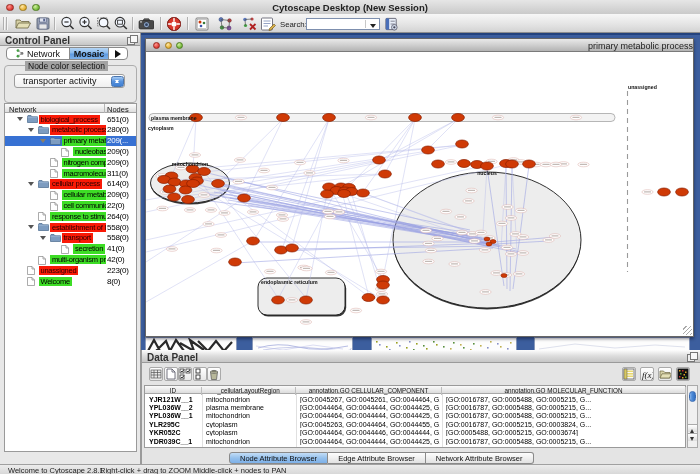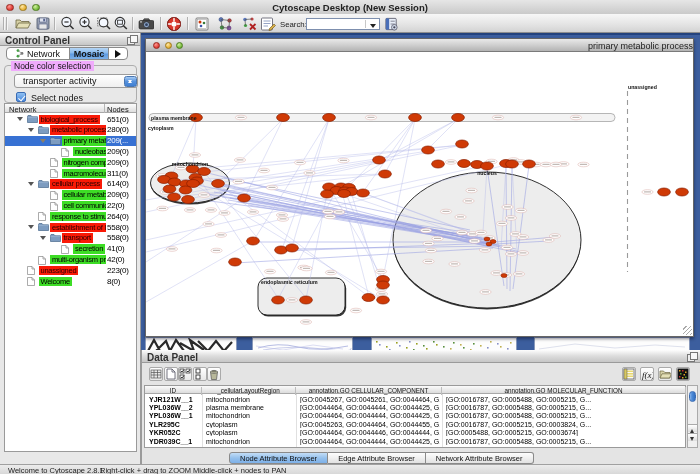--- a/index.html
+++ b/index.html
@@ -64,25 +64,25 @@
     background:linear-gradient(#b4d4f4,#87b9ee 45%,#5d9ae2 55%,#7db0e8);
     border-left:1px solid #8a8a8a; border-right:1px solid #8a8a8a; }
   .cp-tab.more { flex:1; }
   .cp-tab.more:after { content:""; border:4px solid transparent; border-left:6px solid #111; margin-left:3px; }
 
   .groupbox {
     position:absolute; left:4px; top:32px; width:133px; height:38px;
     border:1px solid #adadad; border-radius:4px;
   }
   .groupbox .gb-label {
-    position:absolute; left:6px; top:-5px; background:#f0abfc; padding:0 3px;
+    position:absolute; left:20px; top:-5px; background:#a3a3a3; padding:0 3px;
     font-size:8.5px; color:#111;
   }
   .cp-combo {
-    position:absolute; left:9px; top:8px; width:124px; height:14px;
+    position:absolute; left:9px; top:8px; width:111px; height:14px;
     background:linear-gradient(#ffffff,#f0f0f0); border:1px solid #9c9c9c; border-radius:3px;
     font-size:9px; color:#111; line-height:12px; padding-left:8px;
   }
   .cp-combo .stepper {
     position:absolute; right:0.5px; top:0.5px; width:13px; height:11px; border-radius:2.5px;
     background:linear-gradient(#a6cbf4,#5792dd 50%,#3f7fd2);
     border:0.5px solid #4a76b0;
   }
   .cp-combo .stepper:before { content:""; position:absolute; left:3.5px; top:1px; border:2.5px solid transparent; border-bottom:3px solid #fff; }
   .cp-combo .stepper:after  { content:""; position:absolute; left:3.5px; bottom:1px; border:2.5px solid transparent; border-top:3px solid #fff; }
@@ -330,24 +330,20 @@
       <span class="cp-tab mosaic">
         <span>Mosaic</span>
       </span>
       <span class="cp-tab more"></span>
     </div>
     <div class="groupbox">
       <span class="gb-label">Node color selection</span>
       <div class="cp-combo">
         <span>transporter activity</span>
         <span class="stepper"></span>
-      </div>
-      <div class="cp-check">
-        <span class="checkbox"></span>
-        <span class="cb-label">Select nodes</span>
       </div>
     </div>
     <div class="tree-panel">
       <div class="tree-header">
         <span class="th-net">Network</span>
         <span class="th-div"></span>
         <span class="th-nodes">Nodes</span>
       </div>
       <div class="tree-rows" id="tree-rows">
           <div class="tree-row">

